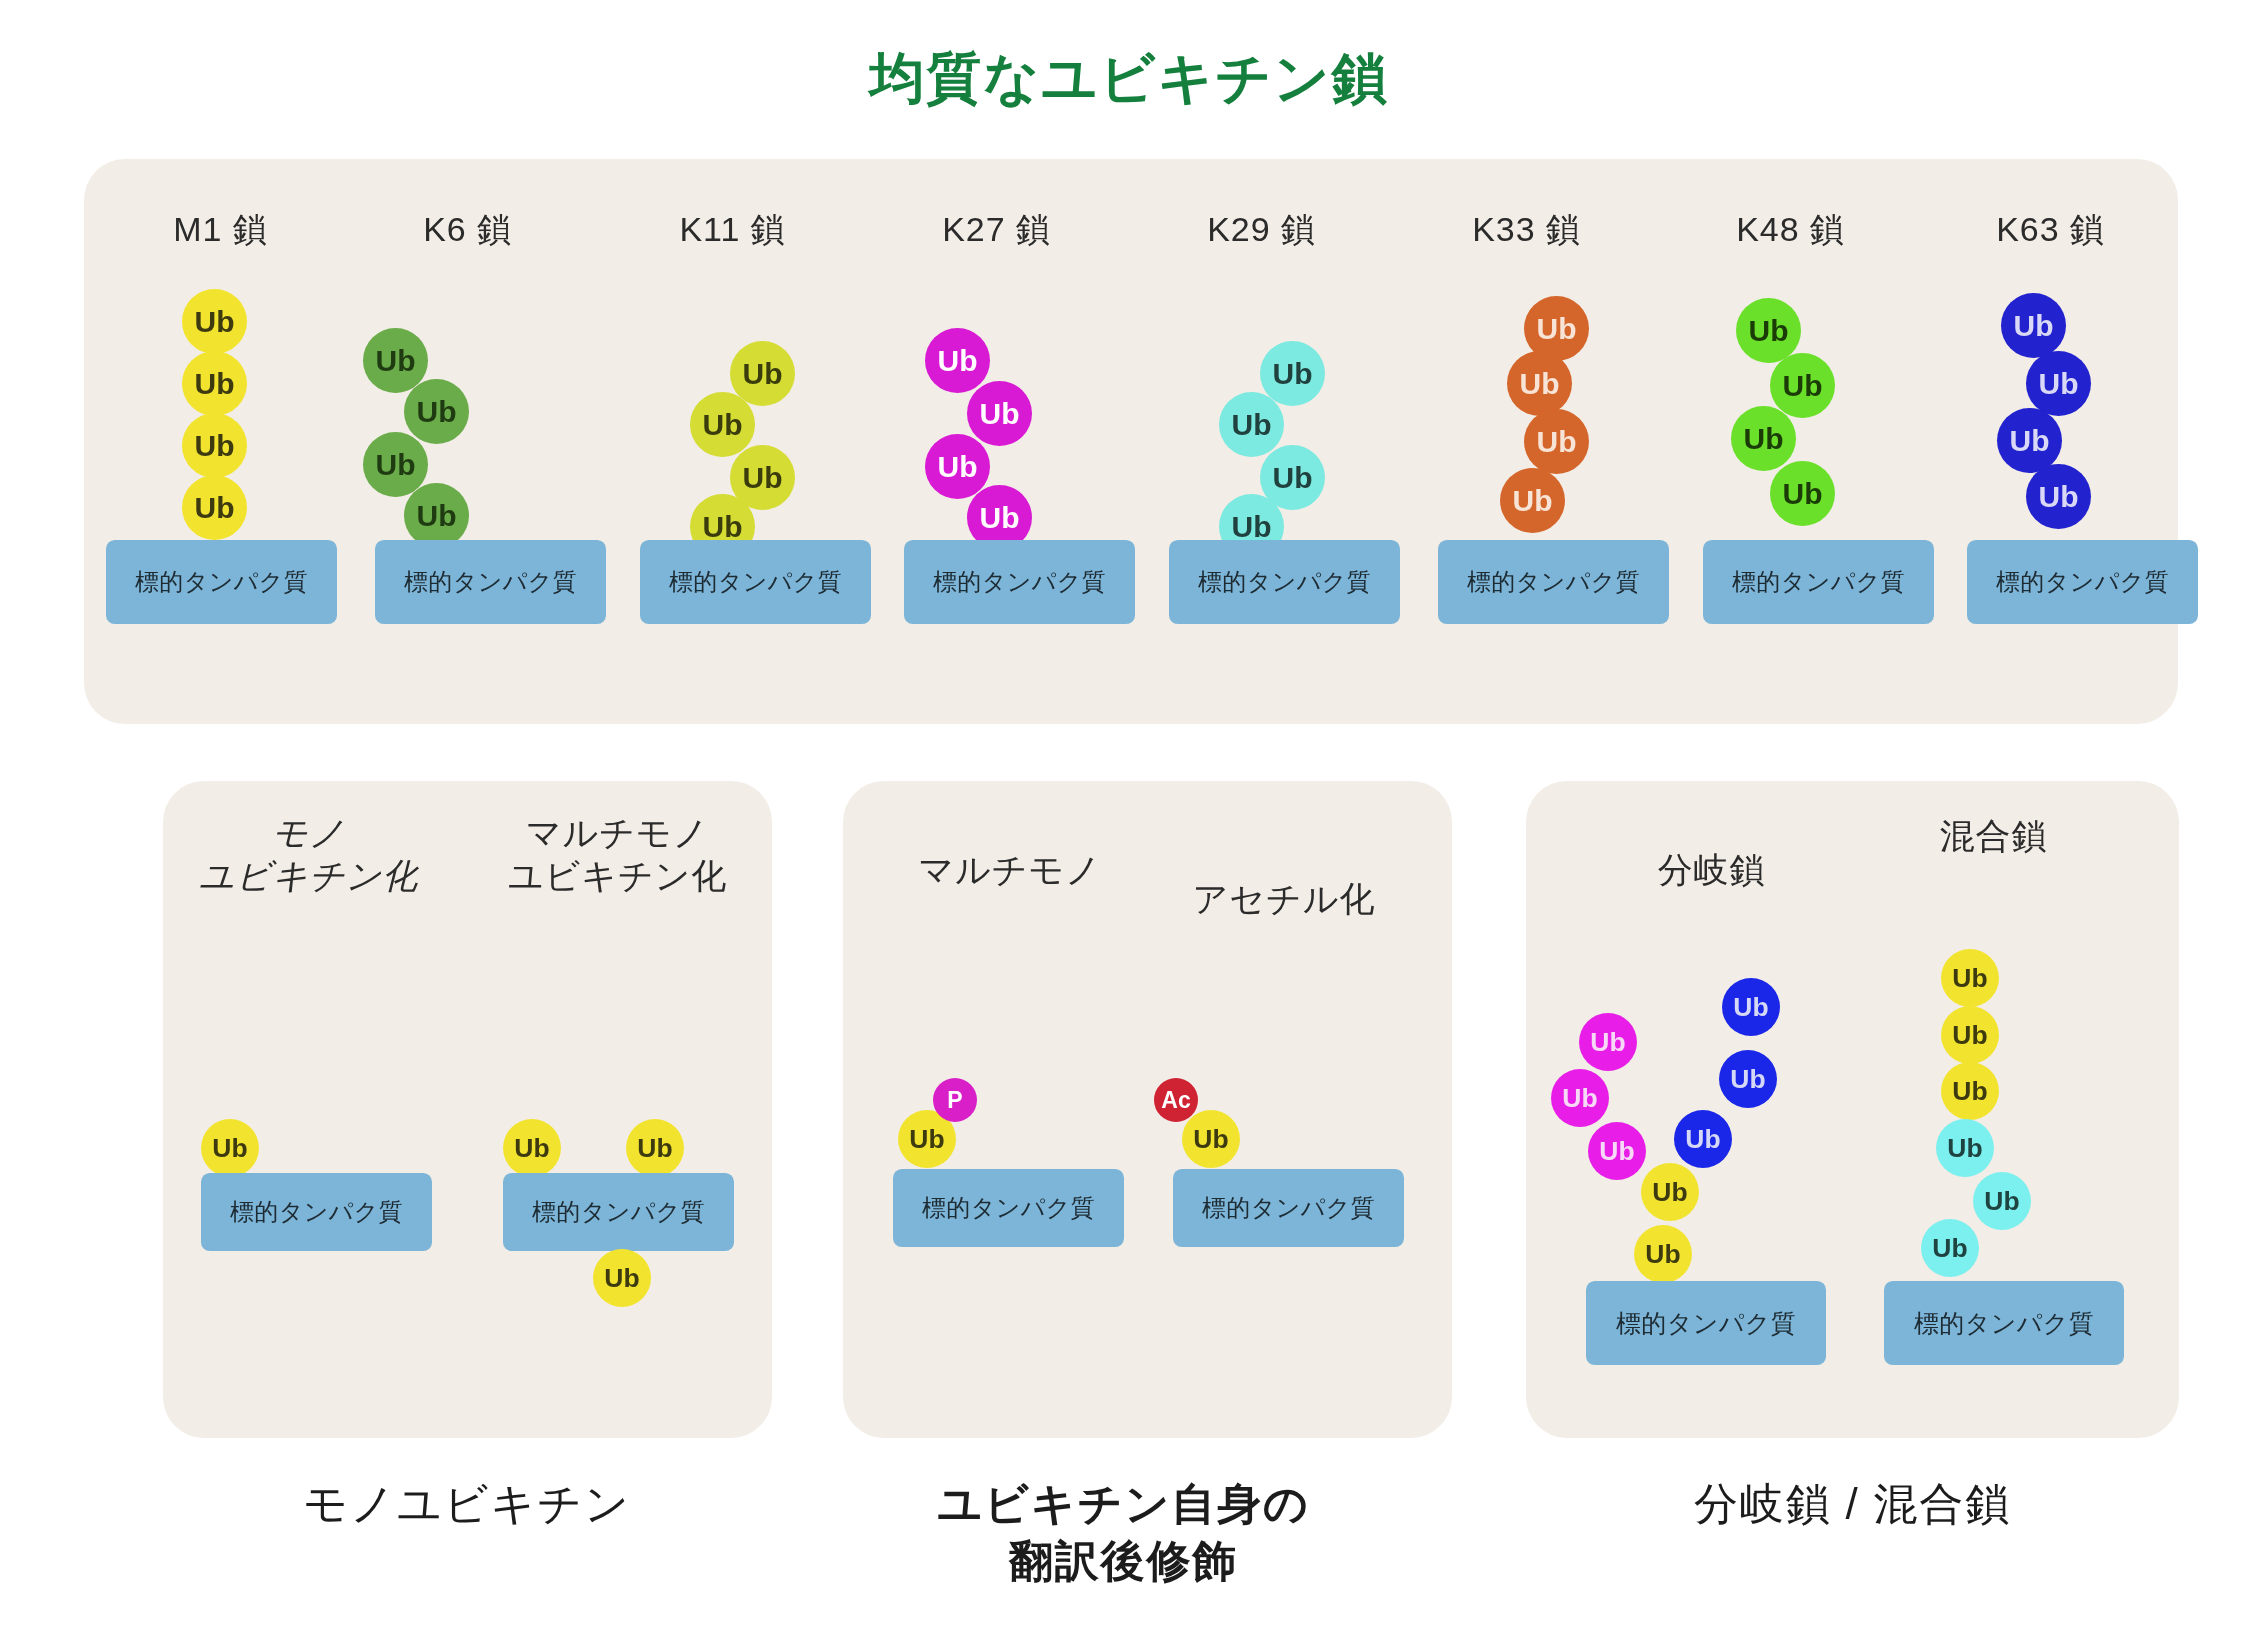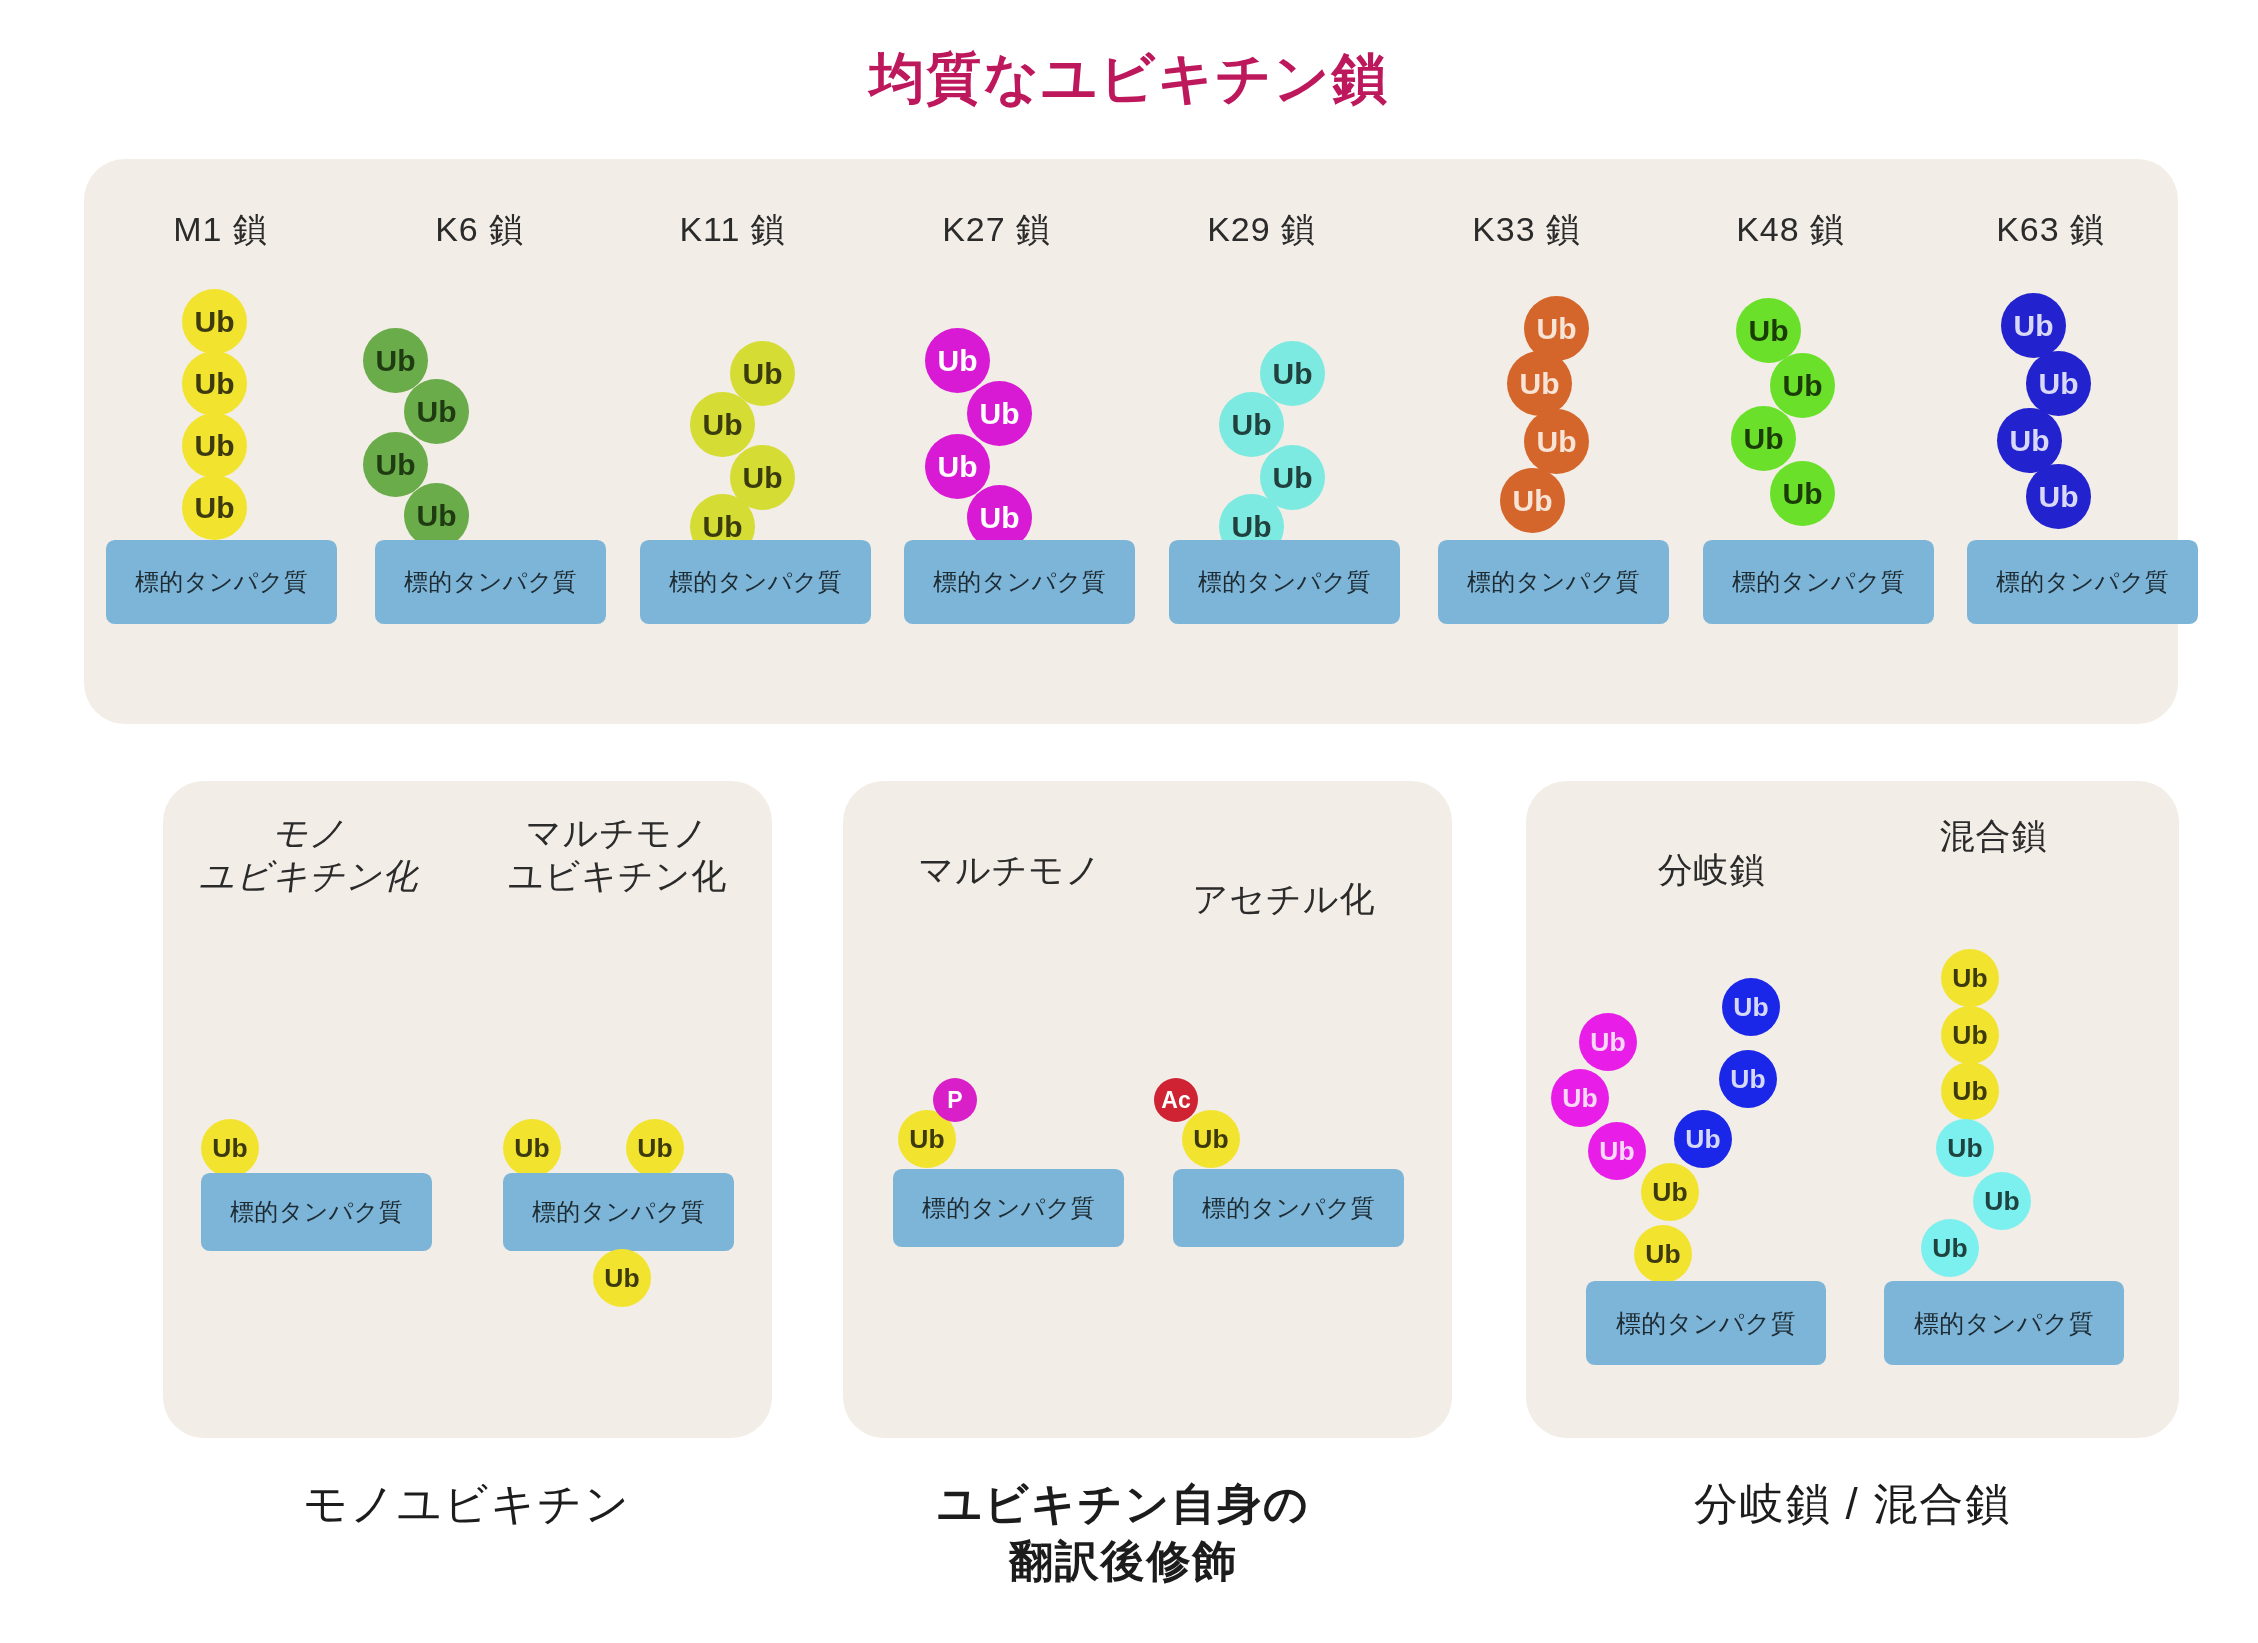--- a/index.html
+++ b/index.html
@@ -19,21 +19,21 @@
   
   #main-title {
     position: absolute;
     top: 42px;
     left: 0;
     width: 2258px;
     text-align: center;
     font-size: 55px;
     font-weight: 700;
     letter-spacing: 1.8px;
-    color: #be185d;
+    color: #15803d;
   }
 
   
   .panel {
     position: absolute;
     background: #f2ede6;
     border-radius: 41px;
   }
   #panel-homotypic {
     left: 84px;
@@ -140,21 +140,21 @@
   .target-box.wide { font-size: 25px; }
 </style>
 </head>
 <body>
 
 <div id="main-title">均質なユビキチン鎖</div>
 
 <div class="panel" id="panel-homotypic"></div>
 
 <div class="chain-label" style="left:106px;top:207px;width:229px;">M1 鎖</div>
-<div class="chain-label" style="left:365px;top:207px;width:229px;">K6 鎖</div>
+<div class="chain-label" style="left:353px;top:207px;width:229px;">K6 鎖</div>
 <div class="chain-label" style="left:618px;top:207px;width:229px;">K11 鎖</div>
 <div class="chain-label" style="left:882px;top:207px;width:229px;">K27 鎖</div>
 <div class="chain-label" style="left:1147px;top:207px;width:229px;">K29 鎖</div>
 <div class="chain-label" style="left:1412px;top:207px;width:229px;">K33 鎖</div>
 <div class="chain-label" style="left:1676px;top:207px;width:229px;">K48 鎖</div>
 <div class="chain-label" style="left:1936px;top:207px;width:229px;">K63 鎖</div>
 
 <div class="ub" style="left:182px;top:289px;background:#f2e42e;color:#3d3a10;">Ub</div>
 <div class="ub" style="left:182px;top:351px;background:#f2e42e;color:#3d3a10;">Ub</div>
 <div class="ub" style="left:182px;top:413px;background:#f2e42e;color:#3d3a10;">Ub</div>

